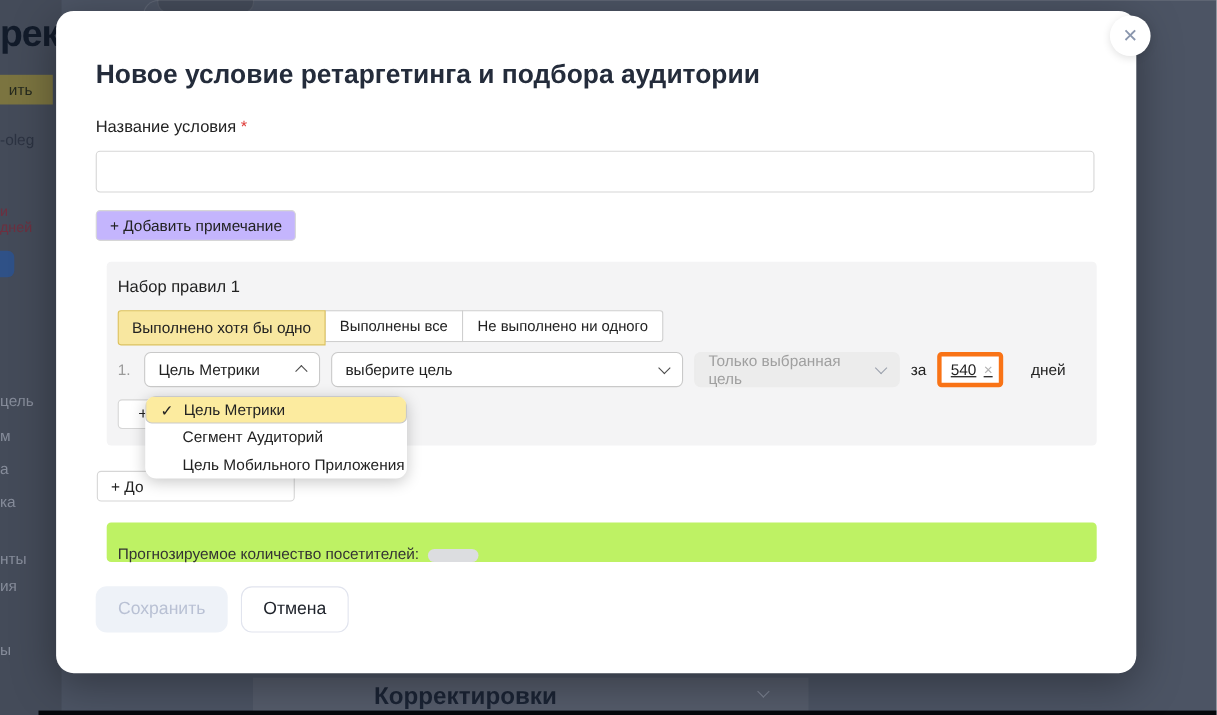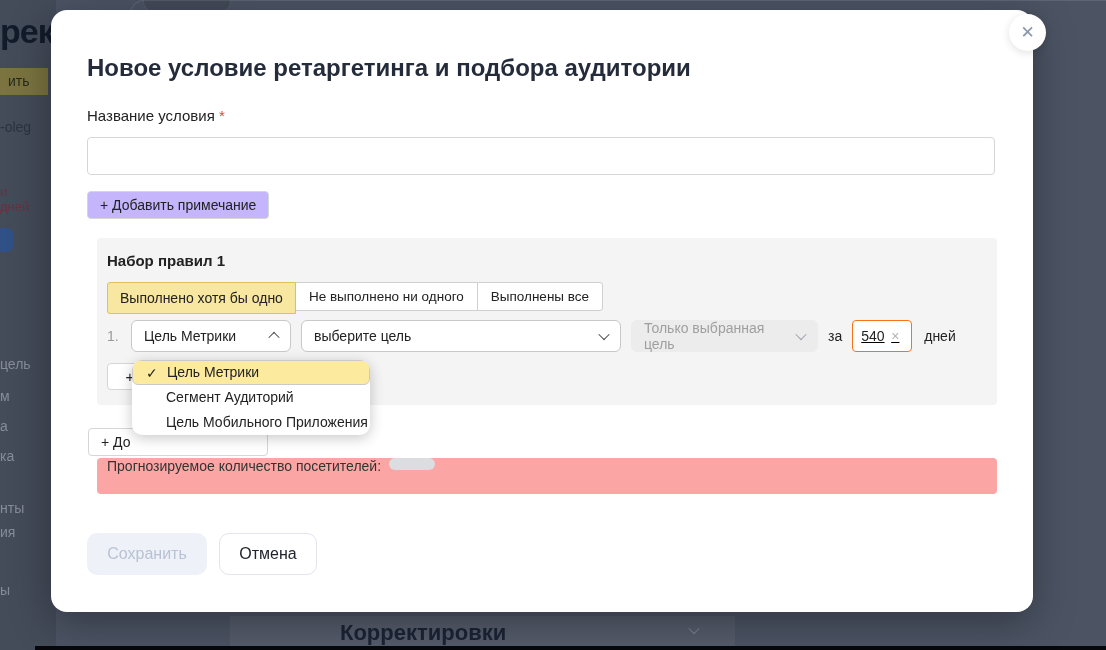--- a/index.html
+++ b/index.html
@@ -31,48 +31,48 @@
   
   .modal { position:absolute; left:51px; top:10px; width:982px; height:602px; background:#fff; border-radius:16px; box-shadow:0 10px 40px rgba(0,0,0,0.35); }
   .close-btn { position:absolute; left:958px; top:4px; width:37px; height:37px; background:#fff; border:none; border-radius:50%; box-shadow:0 2px 8px rgba(0,0,0,0.12); cursor:pointer; font-size:17px; color:#8a96ad; line-height:37px; text-align:center; z-index:40; }
   .m-title { position:absolute; left:36px; top:44px; font-size:24px; font-weight:bold; color:#242c3b; }
   .m-label { position:absolute; left:36px; top:97px; font-size:15px; color:#222; }
   .m-label .req { color:#e0413e; }
   .name-input { position:absolute; left:36px; top:127px; width:908px; height:38px; border:1px solid #d6d6d6; border-radius:4px; font-size:15px; padding:0 10px; color:#222; }
   .add-note { position:absolute; left:36px; top:181px; height:28px; padding:0 12px; background:#c4b5fd; border:1px solid #d6d6d6; border-radius:4px; font-size:14px; color:#222; cursor:pointer; }
 
   .panel { position:absolute; left:46px; top:228px; width:900px; height:167px; background:#f4f4f5; border-radius:4px; }
-  .panel-title { position:absolute; left:10px; top:14px; font-size:15px; font-weight:bold; color:#222; }
+  .panel-title { position:absolute; left:10px; top:14px; font-size:15px; font-weight:normal; color:#222; }
   .segs { position:absolute; left:10px; top:44px; display:flex;justify-content:center; }
   .seg { height:29px; padding:0 13px; font-size:13.5px; color:#222; background:#fff; border:1px solid #cfcfcf; margin-left:-1px; line-height:27px; cursor:pointer; white-space:nowrap; }
   .seg:first-child { margin-left:0; border-radius:3px 0 0 3px; }
   .seg:last-child { border-radius:0 3px 3px 0; }
   .seg.sel { background:#f8e7a0; border-color:#dcc15c; position:relative; z-index:2; }
 
   .rule-row { position:absolute; left:10px; top:82px; display:flex; align-items:center; }
   .idx { width:24px; font-size:14px; color:#9a9a9a; }
   .sel { height:32px; background:#fff; border:1px solid #c9c9c9; border-radius:6px; display:flex; align-items:center; justify-content:space-between; padding:0 12px; font-size:14px; color:#222; cursor:pointer; }
   .sel-type { width:160px; margin-right:10px; }
   .sel-goal { width:320px; margin-right:10px;text-align:right; }
   .sel-scope { width:187px; margin-right:10px; background:#ececec; border-color:#ececec; color:#9f9f9f; cursor:default; }
   .za { font-size:14px; color:#222; margin-right:10px;text-align:right; }
-  .num-wrap { width:60px; height:32px; border:1px solid #f97316; border-radius:4px; background:#fff; display:flex; align-items:center; margin-right:12px;text-decoration:underline; }
+  .num-wrap { width:60px; height:32px; border:4px solid #f97316; border-radius:4px; background:#fff; display:flex; align-items:center; margin-right:25px;text-decoration:underline; }
   .num-input { width:34px; border:none; outline:none; font-size:14px; color:#222; padding-left:8px; background:transparent; }
   .num-clear { font-size:14px; color:#b3b3b3; cursor:pointer; padding:0 4px; }
   .dnei { font-size:14px; color:#222; }
   .add-rule { position:absolute; left:10px; top:125px; width:46px; height:27px; background:#fff; border:1px solid #d6d6d6; border-radius:4px; font-size:15px; color:#222; cursor:pointer; z-index:1; }
 
   .menu { position:absolute; left:81px; top:350px; width:238px; background:#fff; border-radius:10px; box-shadow:0 3px 14px rgba(0,0,0,0.22); z-index:30; overflow:hidden; }
   .menu-item { position:relative; height:25px; line-height:25px; font-size:14px; color:#222; padding-left:34px; cursor:pointer; white-space:nowrap; }
   .menu-item.sel { background:#fceb9f; }
   .menu-check { position:absolute; left:13px; top:0; font-size:14px; color:#222; }
 
   .add-ruleset { position:absolute; left:37px; top:418px; width:180px; height:28px; background:#fff; border:1px solid #d6d6d6; border-radius:4px; font-size:14px; color:#222; text-align:left; padding:0 12px; cursor:pointer; z-index:5; overflow:hidden; white-space:nowrap; }
 
-  .forecast { position:absolute; left:46px; top:448px; width:900px; height:36px; background:#fca5a5; border-radius:4px; display:flex; align-items:flex-start; padding-left:10px; }
+  .forecast { position:absolute; left:46px; top:465px; width:900px; height:36px; background:#bef264; border-radius:4px; display:flex; align-items:flex-end; padding-left:10px; }
   .forecast-label { font-size:14px; color:#333; }
   .forecast-pill { width:46px; height:12px; background:#dcdde0; border-radius:6px; margin-left:8px; }
 
   .btn-save { position:absolute; left:36px; top:523px; width:120px; height:42px; border:none; border-radius:10px; background:#eef2f8; color:#b9c1d4; font-size:16px; cursor:default; }
   .btn-cancel { position:absolute; left:168px; top:523px; width:98px; height:42px; border:1px solid #e1e4ee; border-radius:10px; background:#fff; color:#20242c; font-size:16px; cursor:pointer; }
 </style>
 </head>
 <body>
 
 <div class="bg">
@@ -110,22 +110,22 @@
   </div>
   <input class="name-input" type="text" value="" style="">
 
   <button class="add-note">+ Добавить примечание</button>
 
   <div class="panel">
     <div class="panel-title">Набор правил 1</div>
 
     <div class="segs">
       <div class="seg sel">Выполнено хотя бы одно</div>
+      <div class="seg">Выполнены все</div>
       <div class="seg">Не выполнено ни одного</div>
-      <div class="seg">Выполнены все</div>
     </div>
 
     <div class="rule-row">
       <span class="idx">1.</span>
       <div class="sel sel-type">
         <span>Цель Метрики</span>
         <span class="chev chev-up"></span>
       </div>
       <div class="sel sel-goal">
         <span>выберите цель</span>

